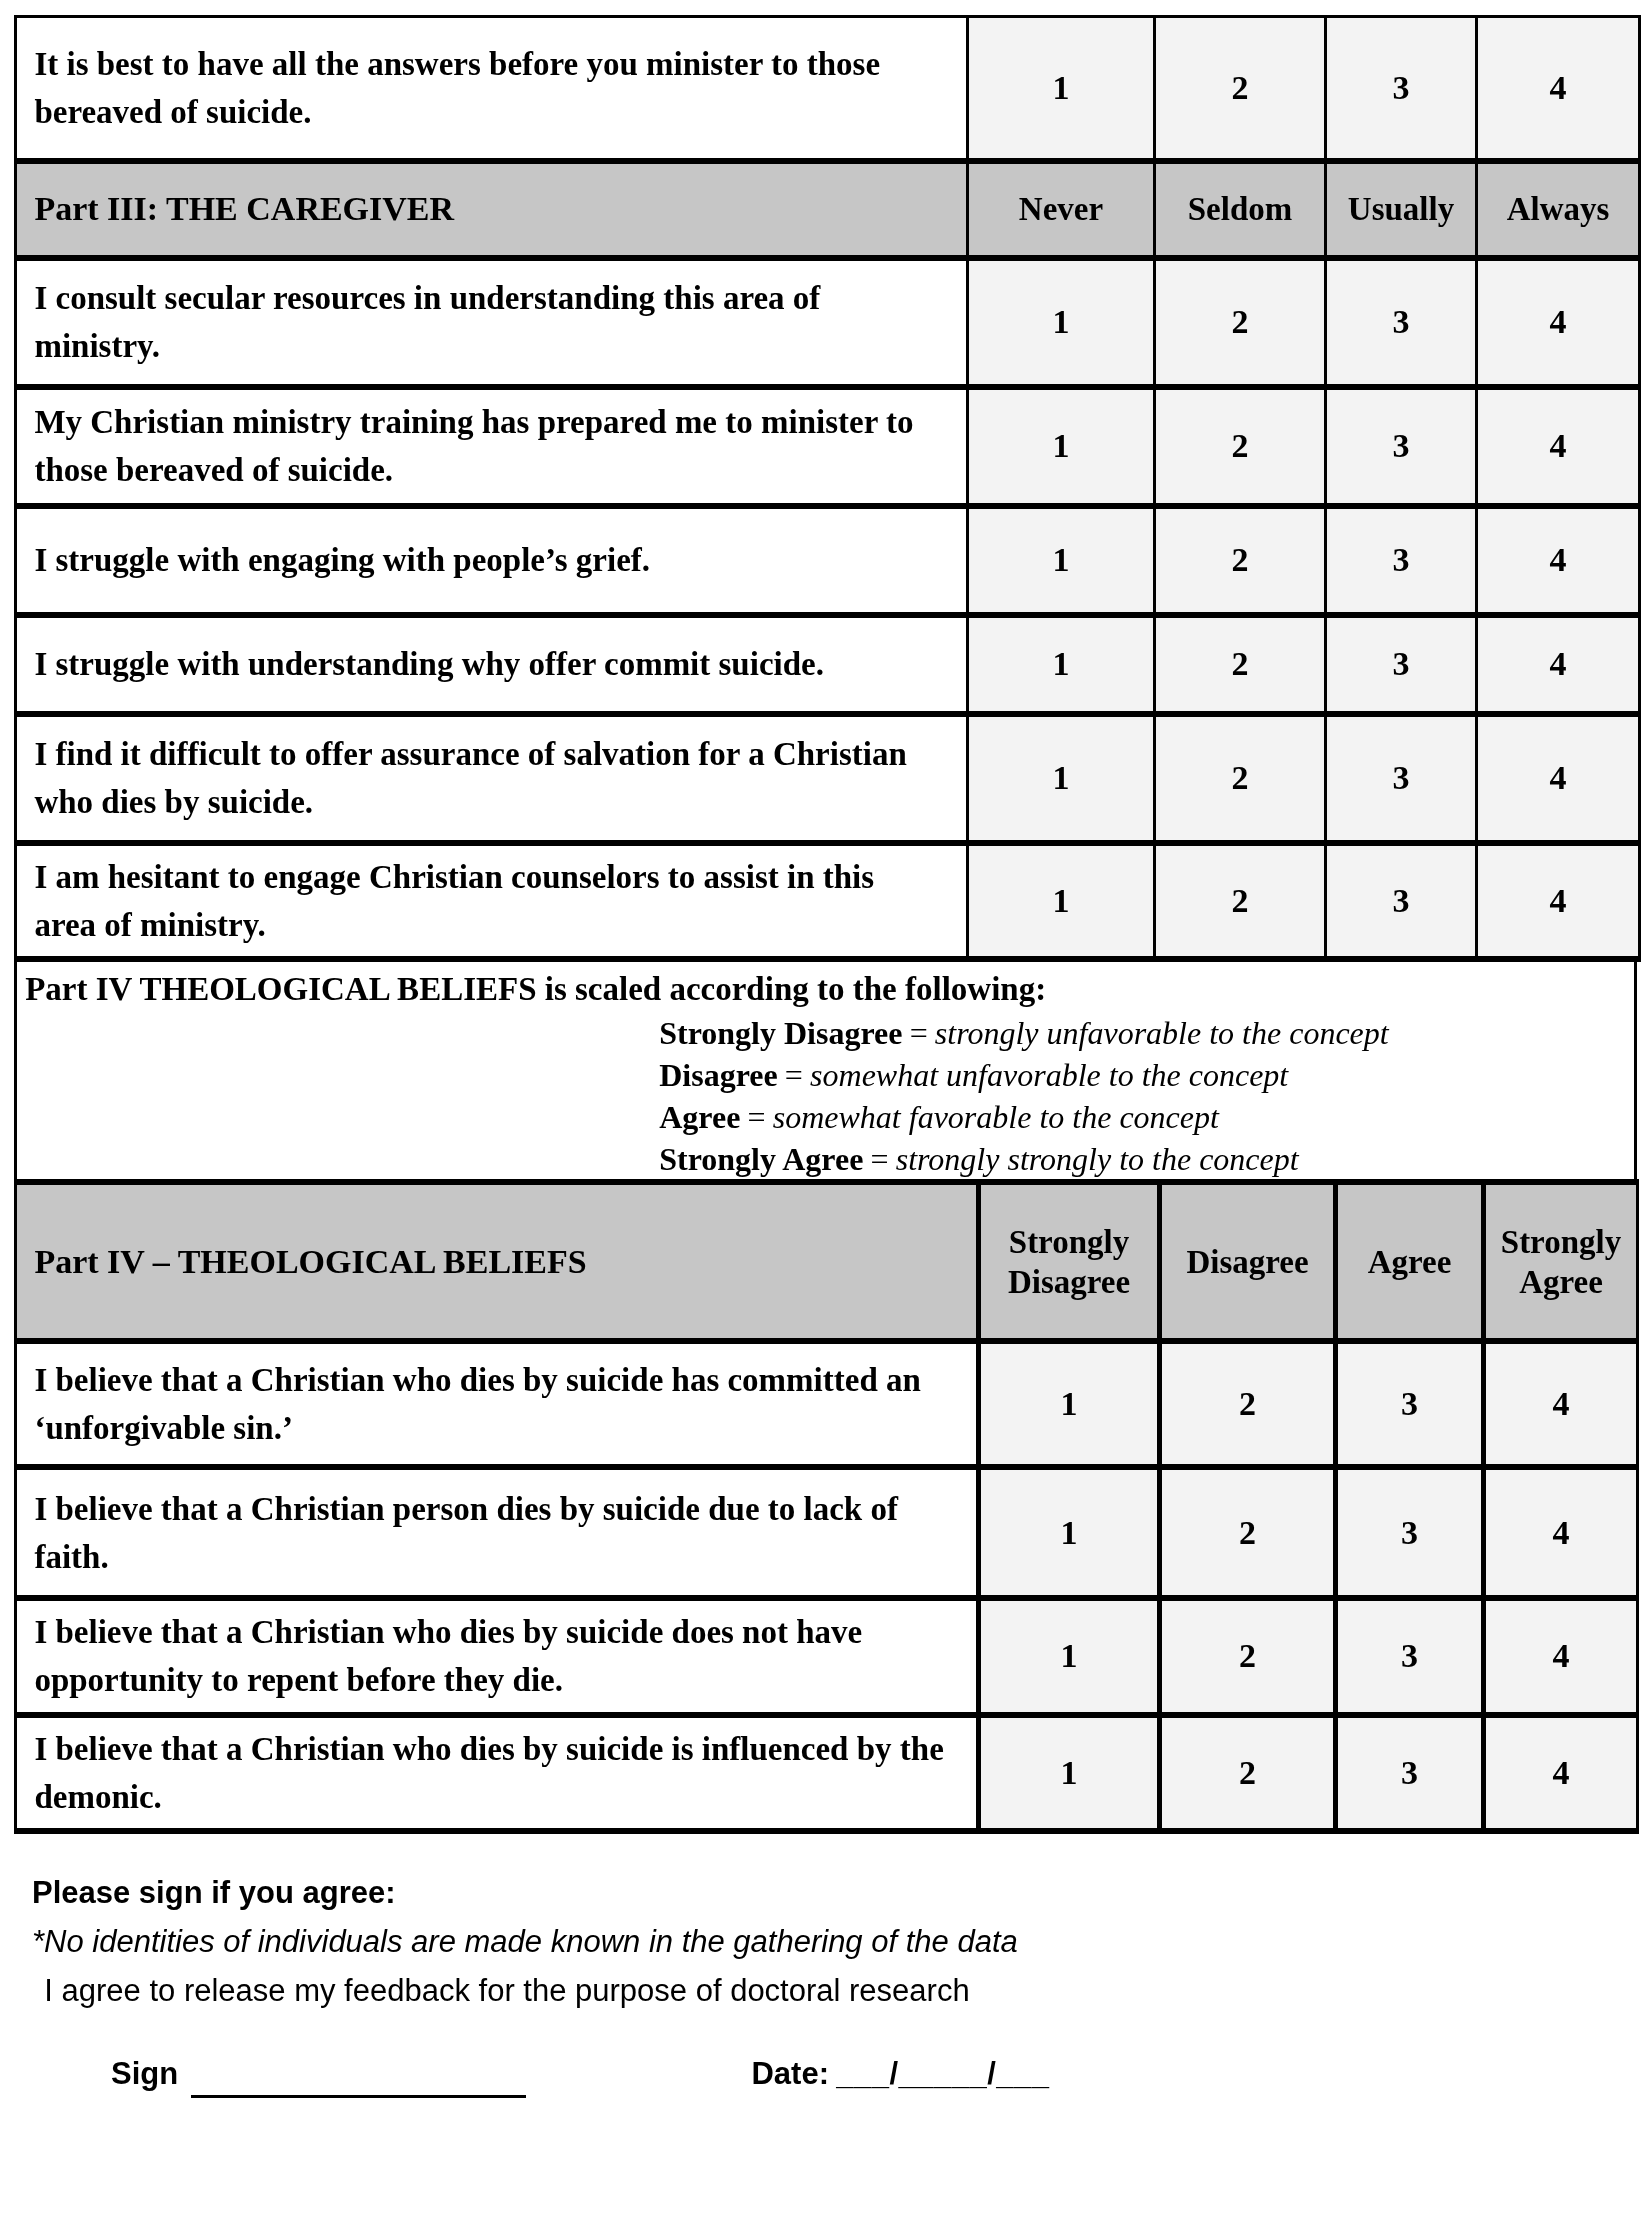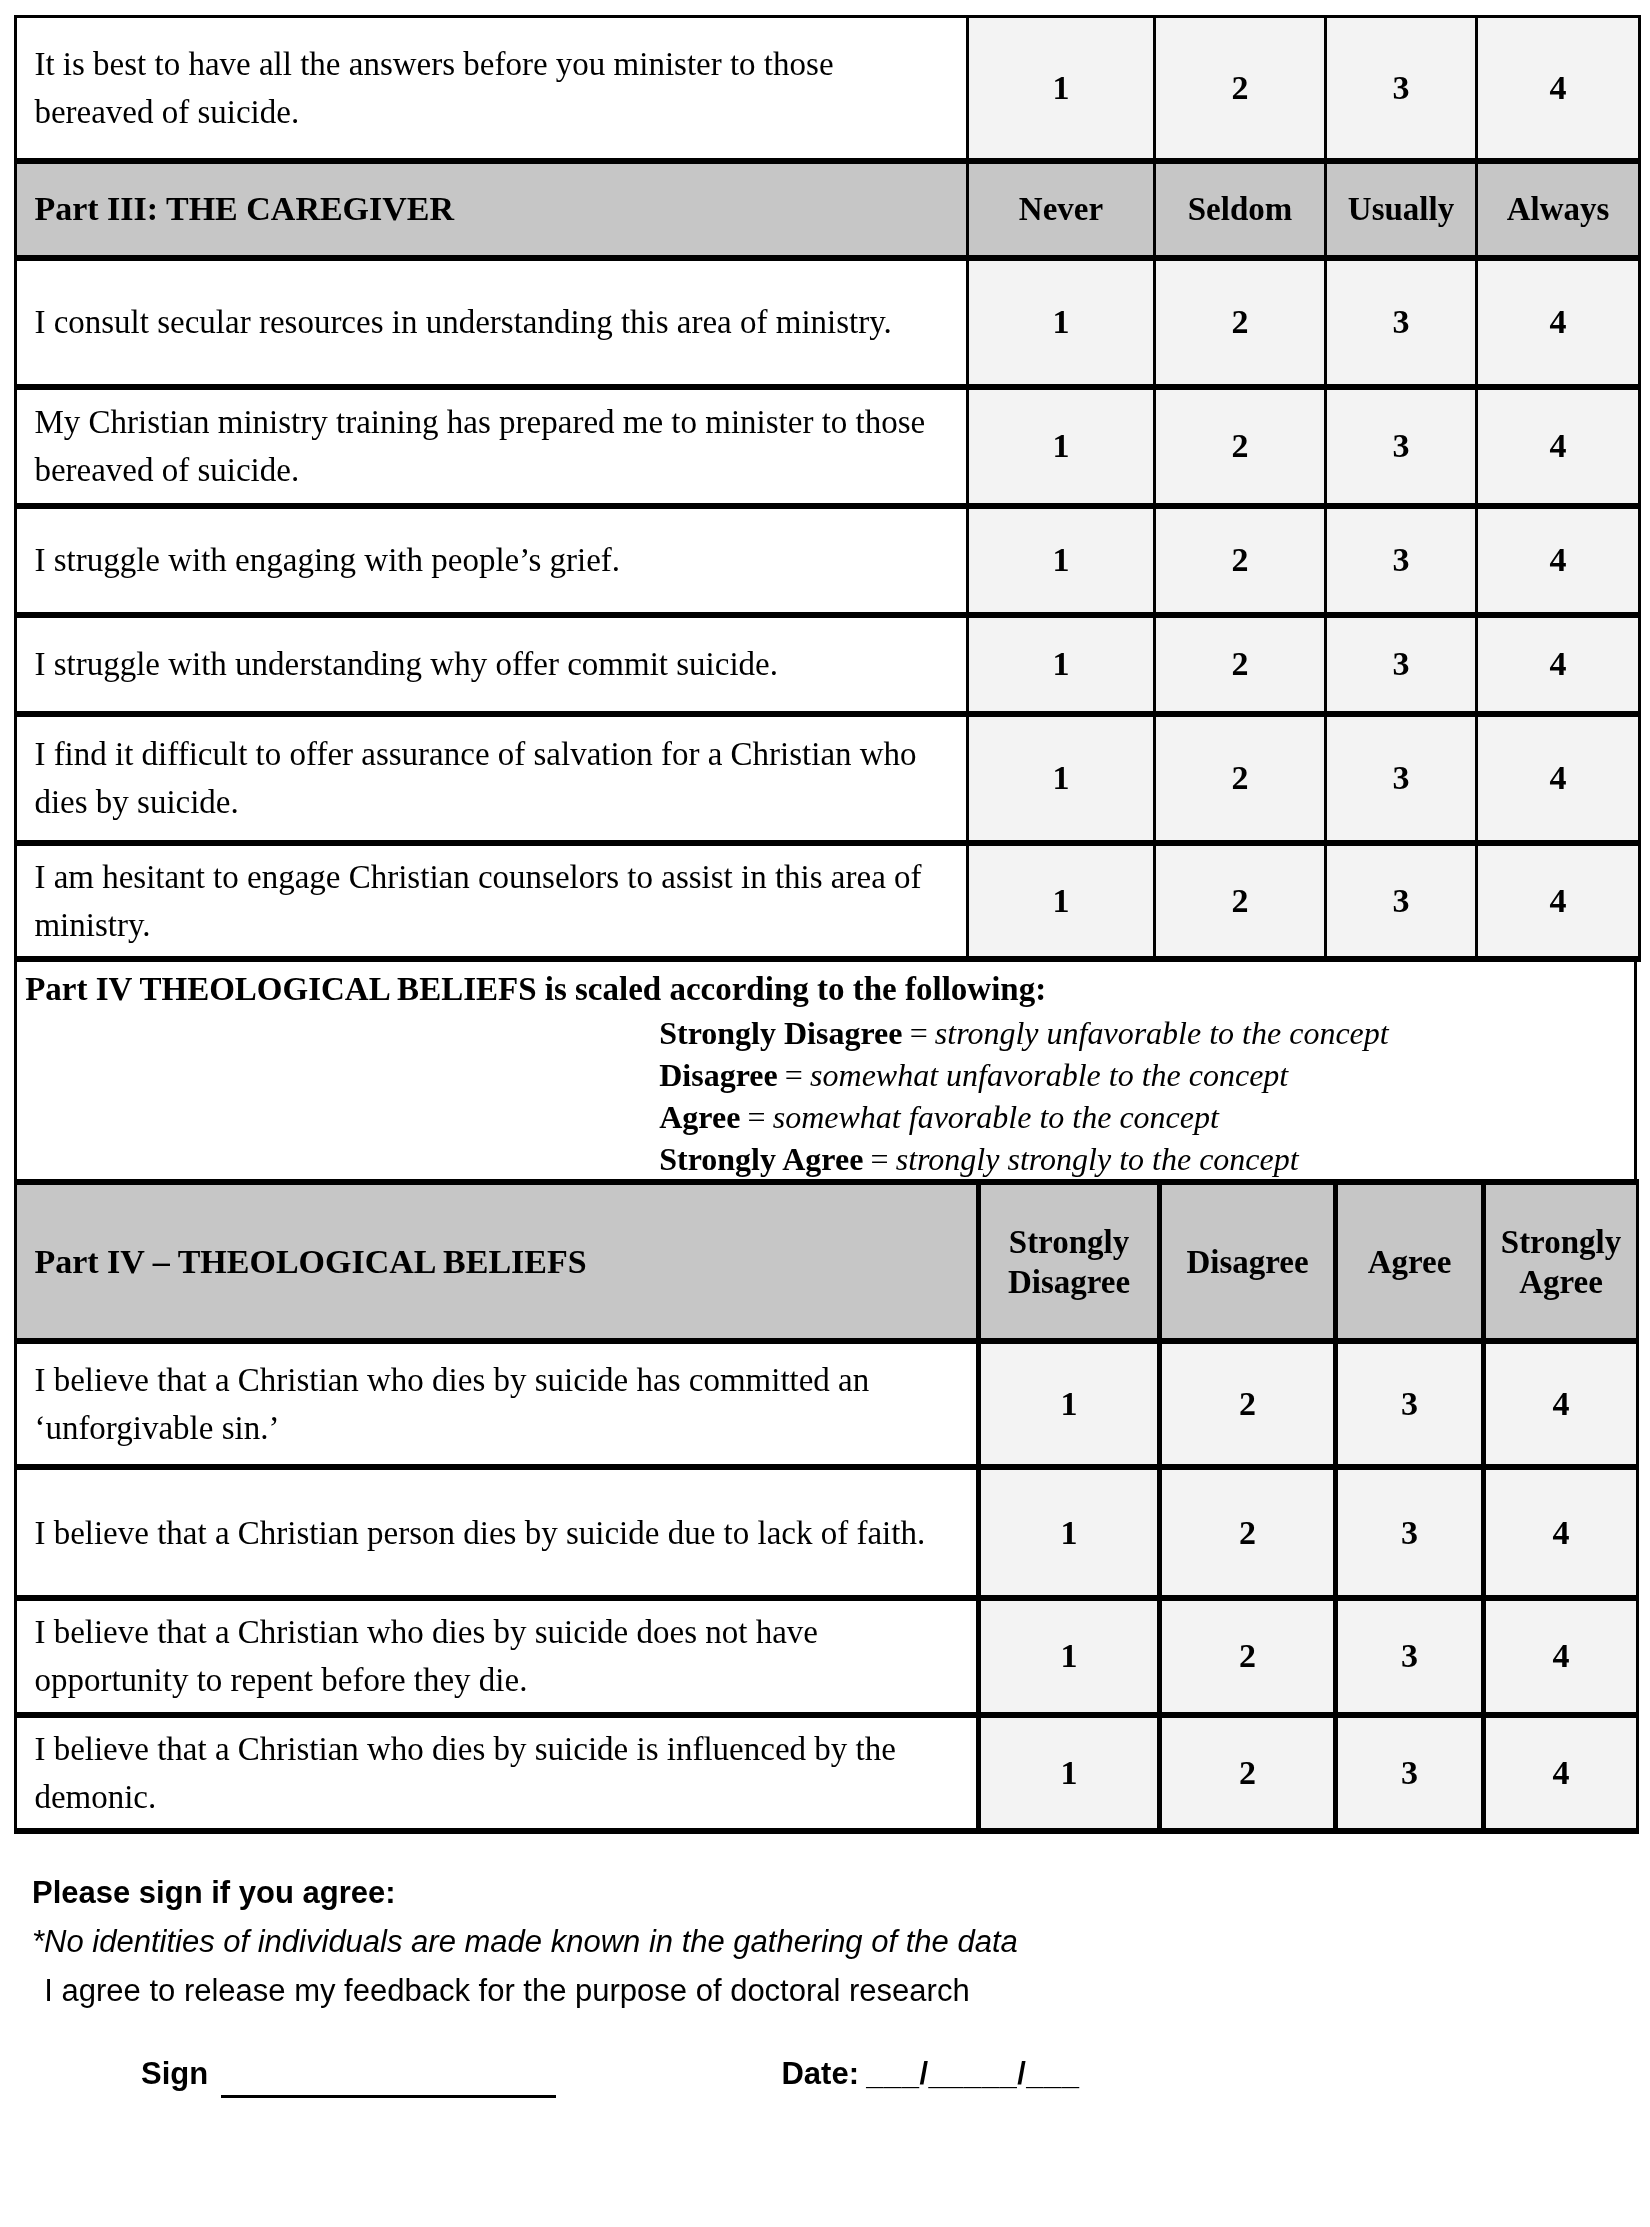--- a/index.html
+++ b/index.html
@@ -2,21 +2,21 @@
 <html style="font-size:8.2px"><head>
 <meta charset="utf-8">
 <style>
   html,body{margin:0;padding:0;background:#ffffff;}
   .page{position:relative;width:1651px;height:2227px;background:#ffffff;overflow:hidden;
         font-family:"Liberation Serif", serif;color:#000;}
   table.qtable{border-collapse:collapse;table-layout:fixed;width:1623px;margin-left:14px;}
   #t3{margin-top:15.3px;}
   .qtable td{border:3.6px solid #000;border-top-width:6.1px;border-bottom-width:6.1px;
              vertical-align:middle;overflow:hidden;}
-  .qtable td:first-child{border-left-width:3.1px;}
+  .qtable td:first-child{border-left-width:3.1px;font-weight:bold;}
   .qtable td:last-child{border-right-width:3.1px;}
   #t3 tr:first-child td{border-top-width:3.1px;}
   #t4 td{border-left-width:5.1px;border-right-width:5.1px;}
   #t4 td:first-child{border-left-width:3.1px;}
   #t4 td:last-child{border-right-width:3.1px;}
   .q{background:#ffffff;text-align:left;padding:7.2px 23.5px 7.2px 17.4px;
      font-size:33px;line-height:48px;}
   .n{background:#f3f3f3;text-align:center;font-weight:bold;font-size:34px;}
   tr.hdr td{background:#c6c6c6;font-weight:bold;}
   tr.hdr .q{font-size:34px;}
@@ -28,21 +28,21 @@
   .sn-line{font-size:32px;line-height:42px;padding-left:634px;white-space:nowrap;}
   .sn-term{font-weight:bold;}
   .sn-eq{margin:0 7.2px;}
   .sn-meaning{font-style:italic;}
   .footer{font-family:"Liberation Sans", sans-serif;font-size:31px;line-height:49px;
           padding:34px 0 0 32px;}
   .f-prompt{font-weight:bold;}
   .f-note{font-style:italic;}
   .f-agree{padding-left:12.3px;}
   .sign-row{display:flex;align-items:flex-end;margin-top:34px;font-weight:bold;}
-  .sign-label{margin-left:109px;}
+  .sign-label{margin-left:79px;}
   .sign-line{display:inline-block;width:335px;height:30px;border-bottom:3.6px solid #000;
              margin-left:13.3px;}
   .date-label{margin-left:225px;}
   .date-blanks{margin-left:7.2px;letter-spacing:0.5px;}
 </style>
 </head>
 <body>
 
 <div class="page">
 

